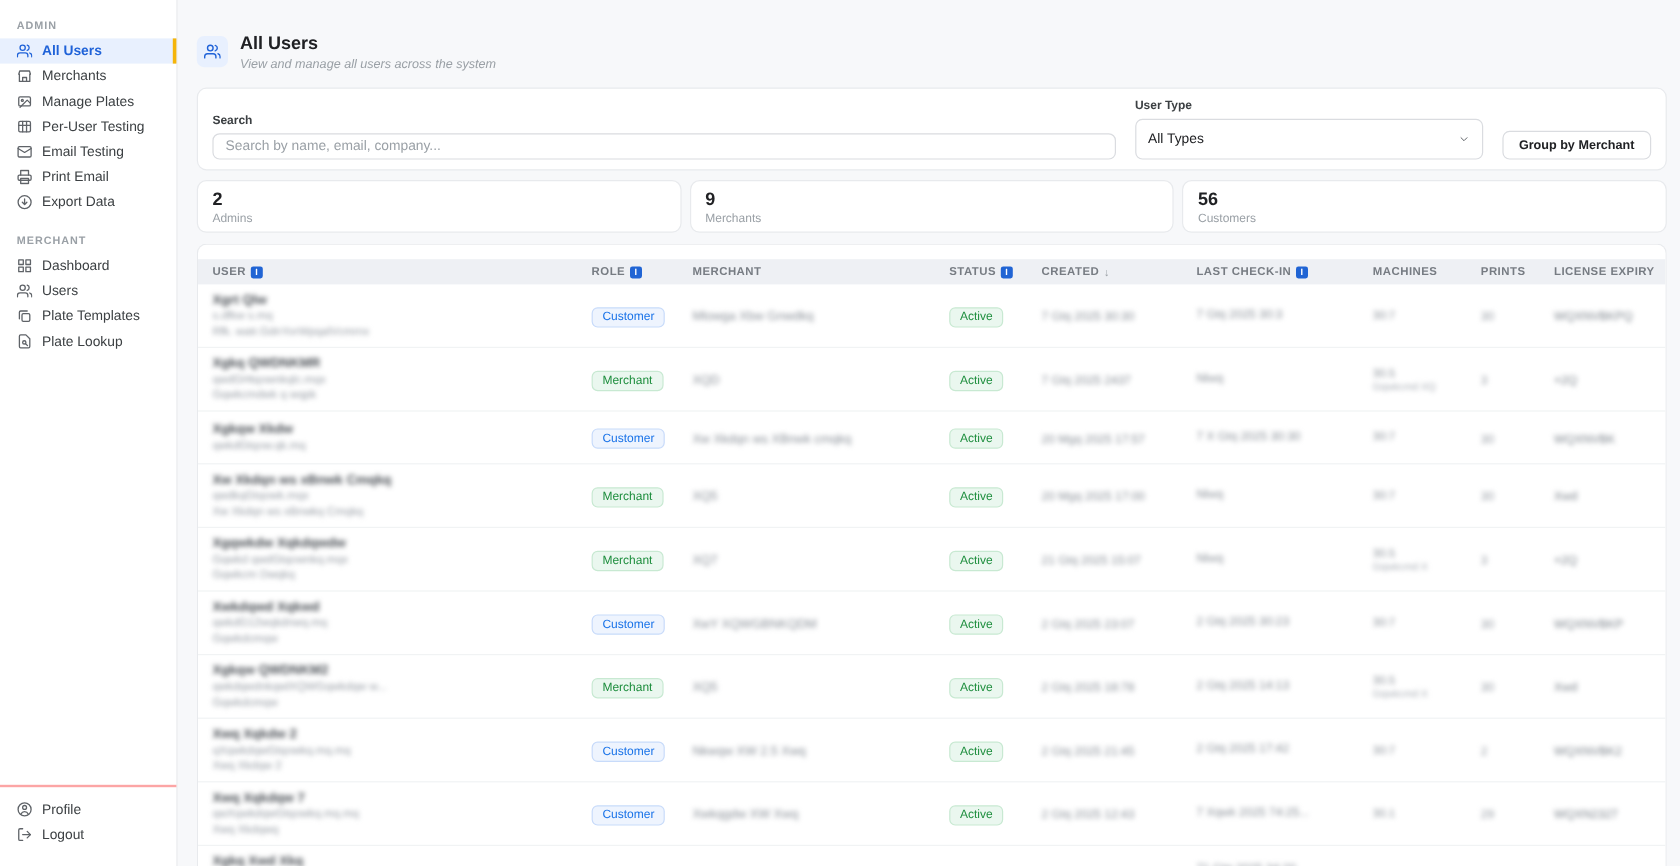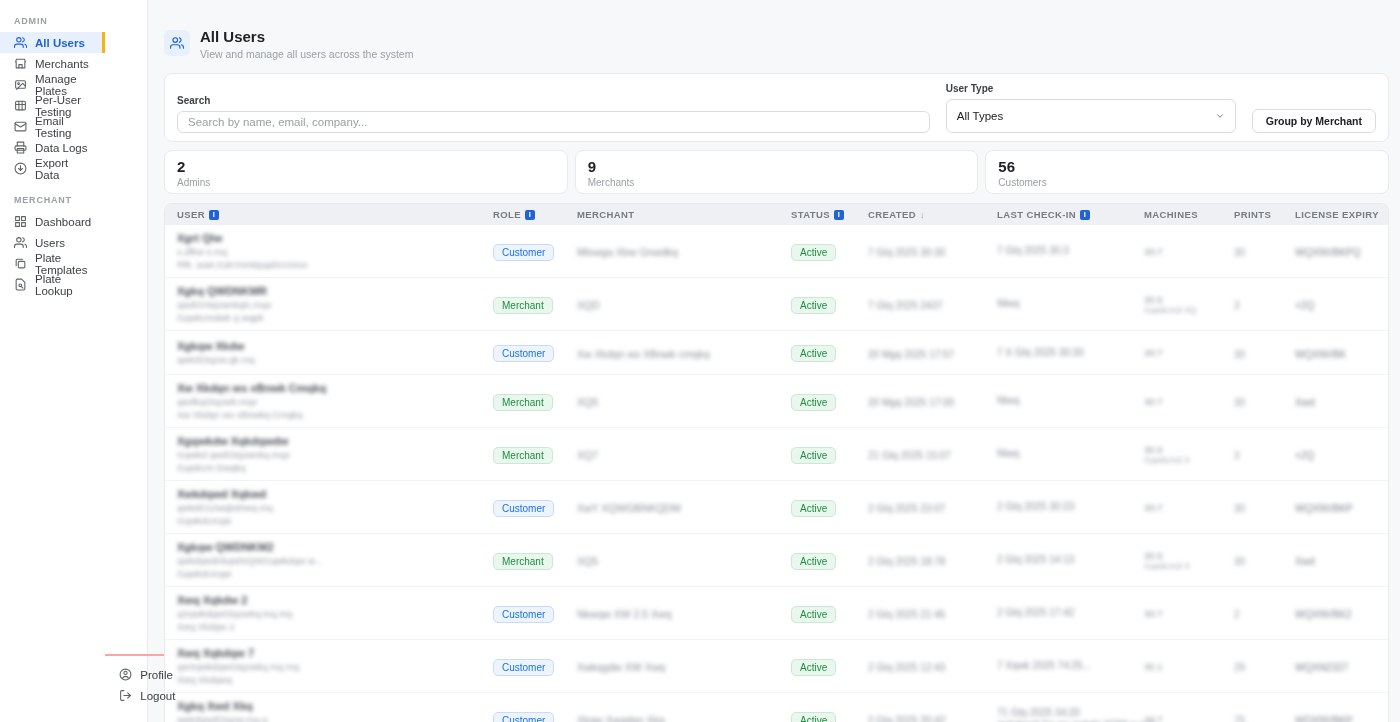--- a/index.html
+++ b/index.html
@@ -8,21 +8,21 @@
     font-family: "Liberation Sans", sans-serif;
     background: #f7f8fa;
     color: #202124;
   }
   .app { display:flex; width:100%; height:100%; }
 
   
   .sidebar {
     width:148px; min-width:148px; height:100%;
     background:#ffffff; border-right:1px solid #e8eaed;
-    display:flex; flex-direction:row;
+    display:flex; flex-direction:column;
   }
   .sb-section-label {
     padding:16px 14px 6px; font-size:9px; font-weight:bold;
     letter-spacing:.8px; color:#9aa0a6; text-transform:uppercase;
   }
   .sb-item {
     display:flex; align-items:center; gap:8px;
     padding:5px 14px; font-size:11.5px; color:#3c4043;
     cursor:pointer; position:relative; height:21px;
   }
@@ -40,21 +40,21 @@
   .main { flex:1; padding:28px 11px 0 16px; overflow:hidden; }
 
   .page-header { display:flex; gap:10px; margin-bottom:13px; }
   .title-icon {
     width:26px; height:26px; border-radius:6px; background:#e8f0fe;
     display:flex; align-items:center; justify-content:center; color:#1f62d8; flex:none;
     margin-top:2px;
   }
   .title-icon svg { width:14px; height:14px; }
   .page-title { font-size:15px; font-weight:bold; color:#202124; }
-  .page-subtitle { font-size:10.5px; color:#9aa0a6; margin-top:3px; }
+  .page-subtitle { font-size:10.5px; color:#9aa0a6; margin-top:3px;font-style:italic; }
 
   .filter-card {
     background:#fff; border:1px solid #e8eaed; border-radius:8px;
     padding:9px 12px 8px; display:flex; gap:16px; align-items:flex-end;
   }
   .field label { display:block; font-size:10px; color:#3c4043; font-weight:bold; margin-bottom:5px; }
   .search-field { flex:1; }
   .search-field input {
     width:100%; height:22px; border:1px solid #dadce0; border-radius:6px;
     padding:0 10px; font-size:11.5px; font-family:"Liberation Sans",sans-serif;
@@ -88,21 +88,21 @@
     border-radius:8px 8px 0 0; overflow:hidden;
   }
   .tgrid {
     display:grid;
     grid-template-columns: 316px 84px 214px 77px 129px 147px 90px 61px auto;
     padding-left:12px; align-items:center;
   }
   .thead {
     background:#eef0f4; height:21px;
     font-size:9.5px; font-weight:bold; letter-spacing:.4px;
-    color:#777c83; text-transform:uppercase;
+    color:#777c83; text-transform:uppercase;margin-top:12px;
   }
   .th { display:flex; align-items:center; gap:4px; cursor:pointer; }
   .info-badge {
     width:10px; height:10px; border-radius:2px; background:#2064d4; color:#fff;
     font-size:7.5px; font-weight:bold; display:inline-flex; align-items:center;
     justify-content:center; font-style:normal; cursor:pointer;
   }
   .sort-arrow { color:#9aa0a6; font-size:9px; font-weight:normal; }
   .trow { border-top:1px solid #f1f3f4; min-height:44px; cursor:pointer; }
   .trow:first-child { border-top:none; }
@@ -186,21 +186,21 @@
           <span>Email Testing</span>
         </div>
         <div class="sb-item">
           <span class="ic">
             <svg viewBox="0 0 24 24" fill="none" stroke="currentColor" stroke-width="2" stroke-linecap="round" stroke-linejoin="round">
               <path d="M6 9V2h12v7"></path>
               <rect x="2" y="9" width="20" height="8" rx="2"></rect>
               <rect x="6" y="14" width="12" height="8"></rect>
             </svg>
           </span>
-          <span>Data Logs</span>
+          <span>Print Email</span>
         </div>
         <div class="sb-item">
           <span class="ic">
             <svg viewBox="0 0 24 24" fill="none" stroke="currentColor" stroke-width="2" stroke-linecap="round" stroke-linejoin="round">
               <circle cx="12" cy="12" r="10"></circle>
               <path d="M12 7v8"></path>
               <path d="M8.5 12L12 15.5 15.5 12"></path>
             </svg>
           </span>
           <span>Export Data</span>

